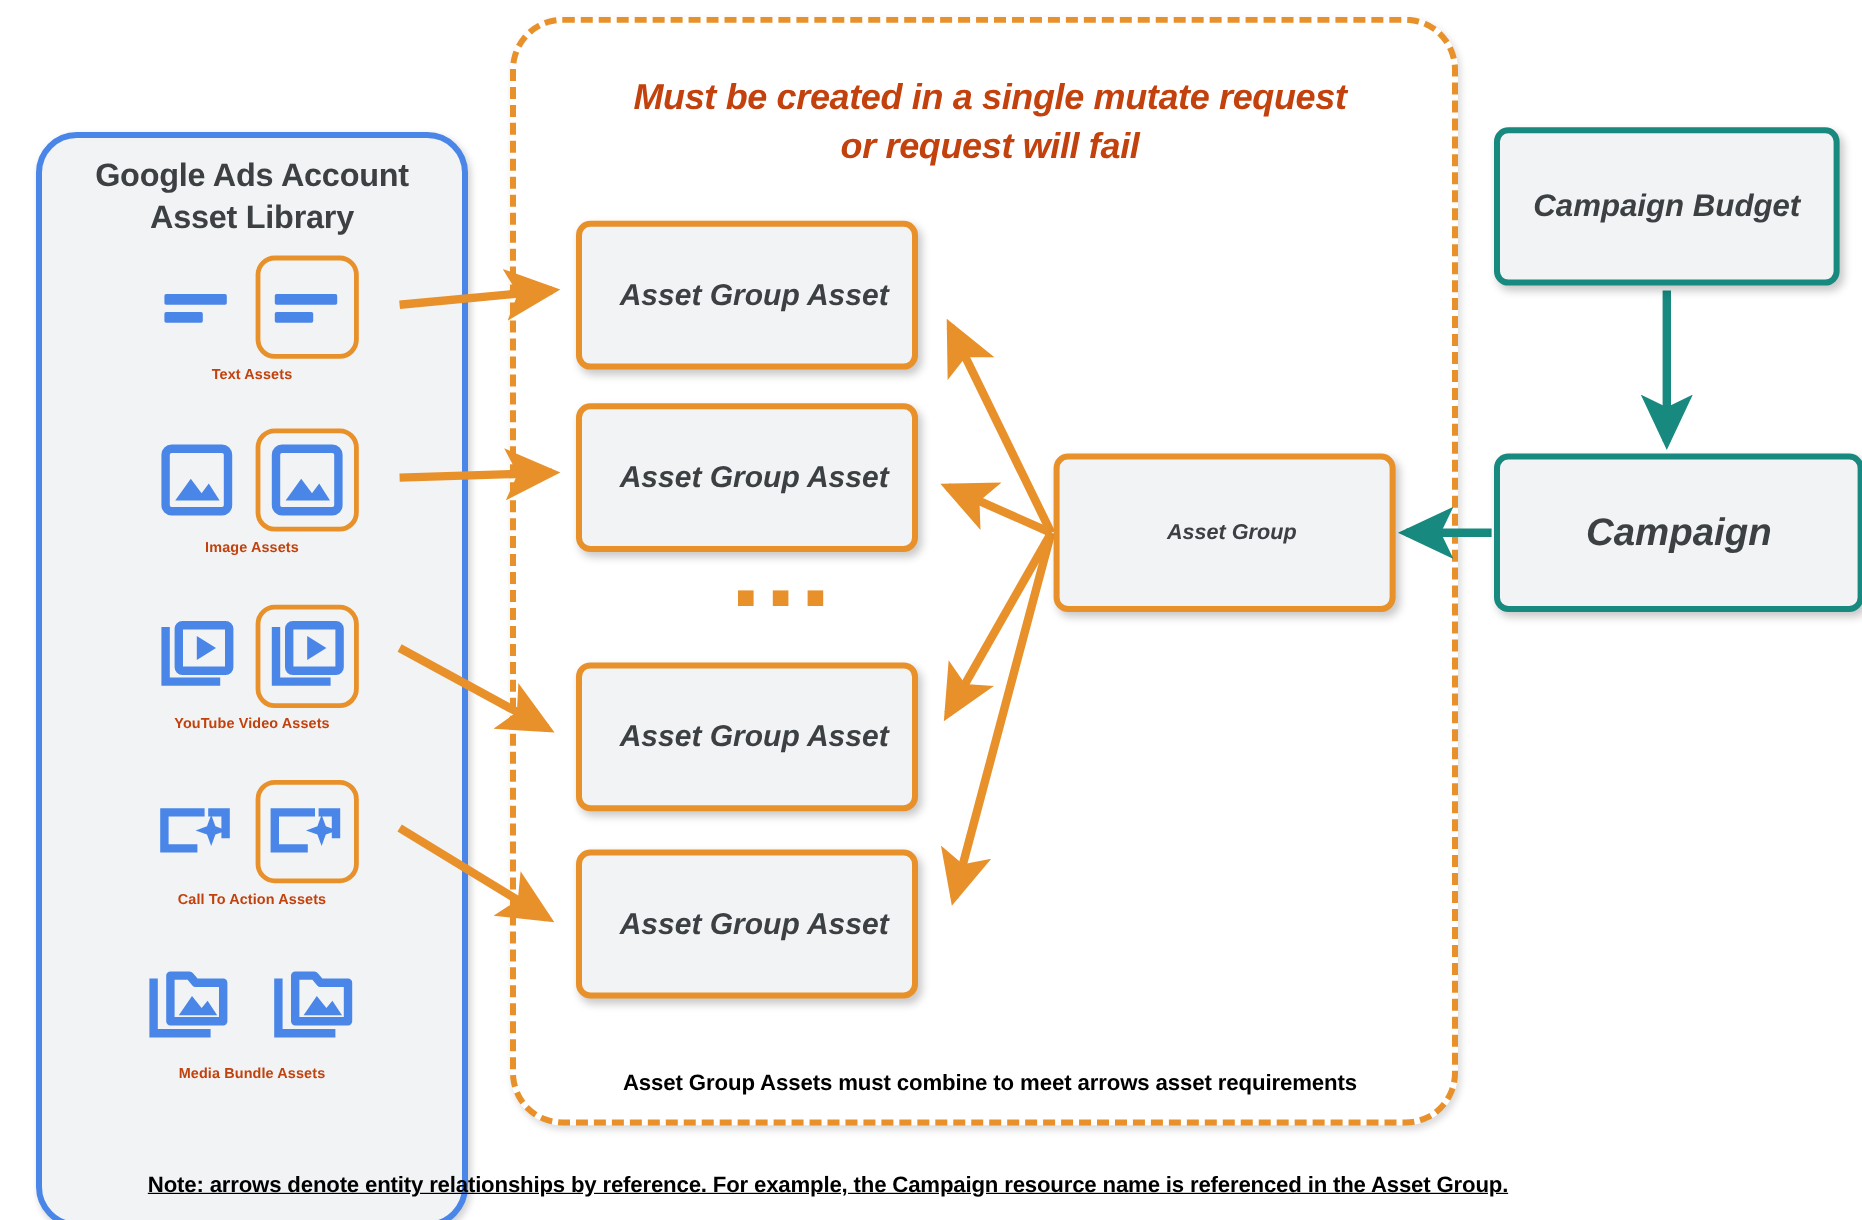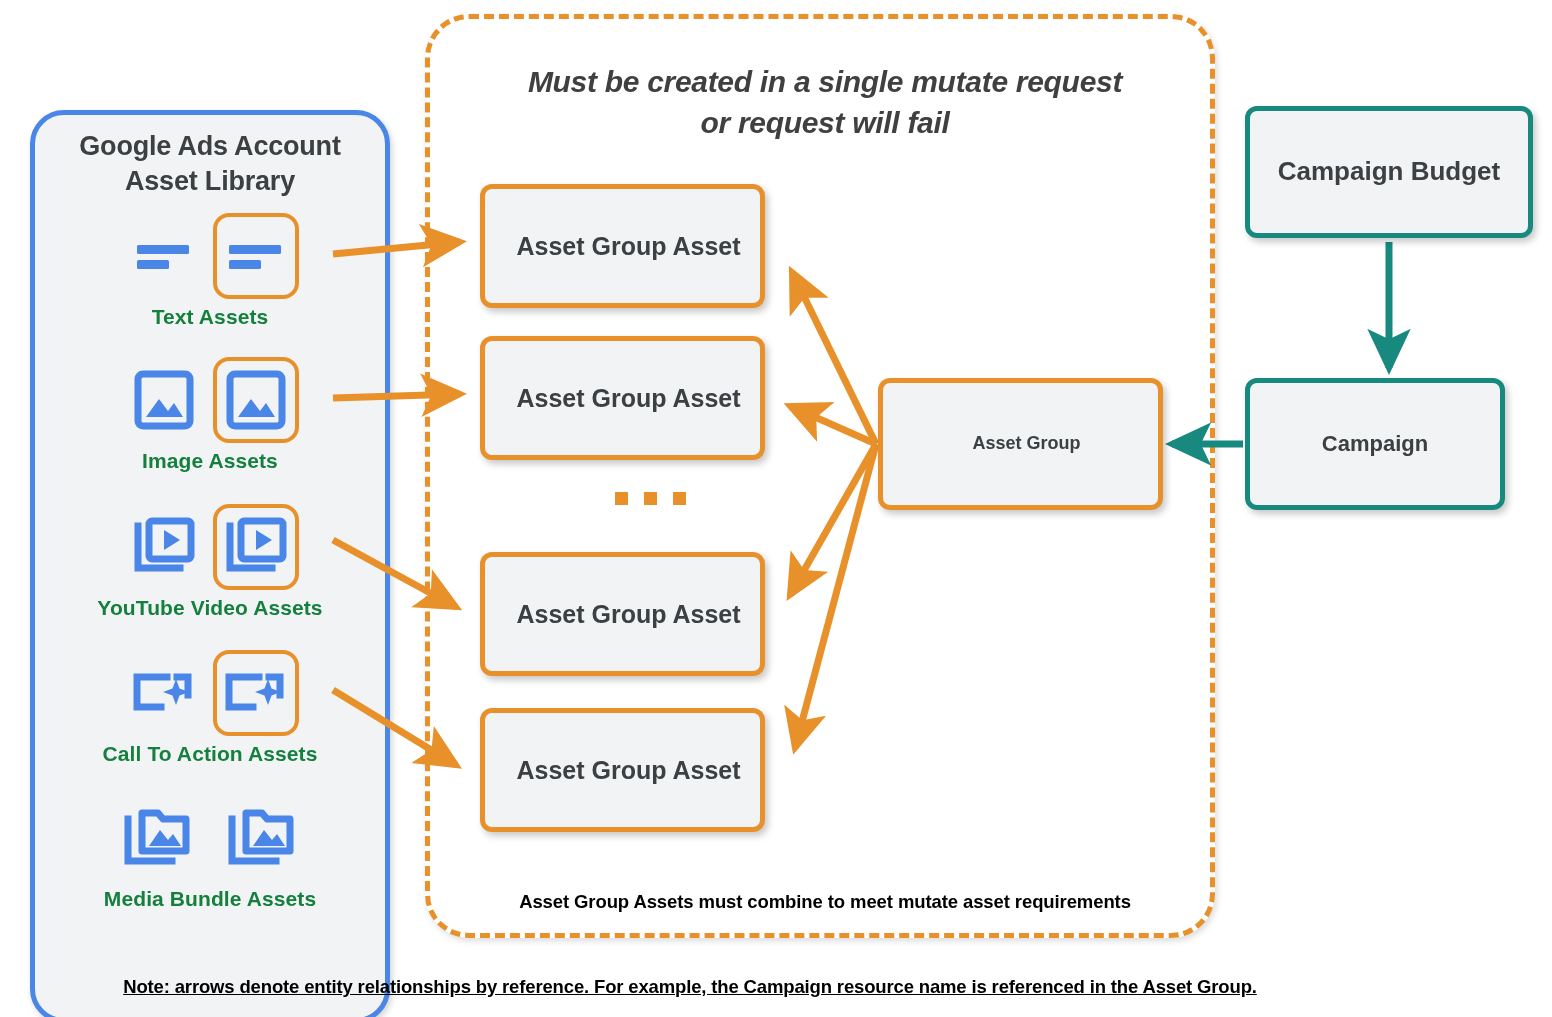--- a/index.html
+++ b/index.html
@@ -75,23 +75,23 @@
     align-items: center;
     justify-content: center;
     box-sizing: border-box;
   }
   .icon-slot.highlight {
     border: 4px solid #e8912a;
     border-radius: 16px;
   }
   .asset-caption {
     margin-top: 2px;
-    font-size: 21px;
-    font-weight: bold;
-    color: #15803d;
+    font-size: 12px;
+    font-weight: bold;
+    color: #c2410c;
     letter-spacing: 0.1px;
   }
 
   
   #mutate-region {
     position: absolute;
     left: 425px;
     top: 14px;
     width: 790px;
     height: 924px;
@@ -104,21 +104,21 @@
   }
   #mutate-heading {
     position: absolute;
     left: 40px;
     top: 42px;
     width: 710px;
     text-align: center;
     font-size: 30px;
     font-weight: bold;
     font-style: italic;
-    color: #404040;
+    color: #c2410c;
     line-height: 1.38;
     letter-spacing: -0.3px;
   }
   #mutate-footnote {
     position: absolute;
     left: 20px;
     top: 872px;
     width: 750px;
     text-align: center;
     font-size: 18.5px;
@@ -135,20 +135,21 @@
     box-sizing: border-box;
     display: flex;
     align-items: center;
     justify-content: center;
     text-align: center;
     color: #3c4043;
     font-weight: bold;
     box-shadow: 3px 4px 7px rgba(0,0,0,0.22);
     z-index: 7;
     line-height: 1.22;
+    font-style: italic;
   }
   .node.orange { border: 5px solid #e8912a; padding-left: 12px; }
   .node.teal   { border: 5px solid #17897f; }
 
   .aga-node { width: 285px; height: 124px; font-size: 25px; }
   #node-aga-1 { left: 480px; top: 184px; }
   #node-aga-2 { left: 480px; top: 336px; }
   #node-aga-3 { left: 480px; top: 552px; }
   #node-aga-4 { left: 480px; top: 708px; }
 
@@ -157,22 +158,22 @@
     width: 285px; height: 132px;
     font-size: 18px;
   }
   #node-campaign-budget {
     left: 1245px; top: 106px;
     width: 288px; height: 132px;
     font-size: 26px;
   }
   #node-campaign {
     left: 1245px; top: 378px;
-    width: 260px; height: 132px;
-    font-size: 22px;
+    width: 308px; height: 132px;
+    font-size: 32px;
     justify-content: center;
   }
 
   
   #aga-ellipsis {
     position: absolute;
     left: 600px;
     top: 492px;
     width: 100px;
     height: 14px;
@@ -206,21 +207,21 @@
 </head>
 <body>
 
 <div id="canvas">
 
   <div id="mutate-region">
     <div id="mutate-heading">
       <div>Must be created in a single mutate request</div>
       <div>or request will fail</div>
     </div>
-    <div id="mutate-footnote">Asset Group Assets must combine to meet mutate asset requirements</div>
+    <div id="mutate-footnote">Asset Group Assets must combine to meet arrows asset requirements</div>
   </div>
 
   <div id="asset-library">
     <div id="library-title">
       <div>Google Ads Account</div>
       <div>Asset Library</div>
     </div>
 
     <div class="asset-row" style="top:94px;">
       <div class="asset-icons">

